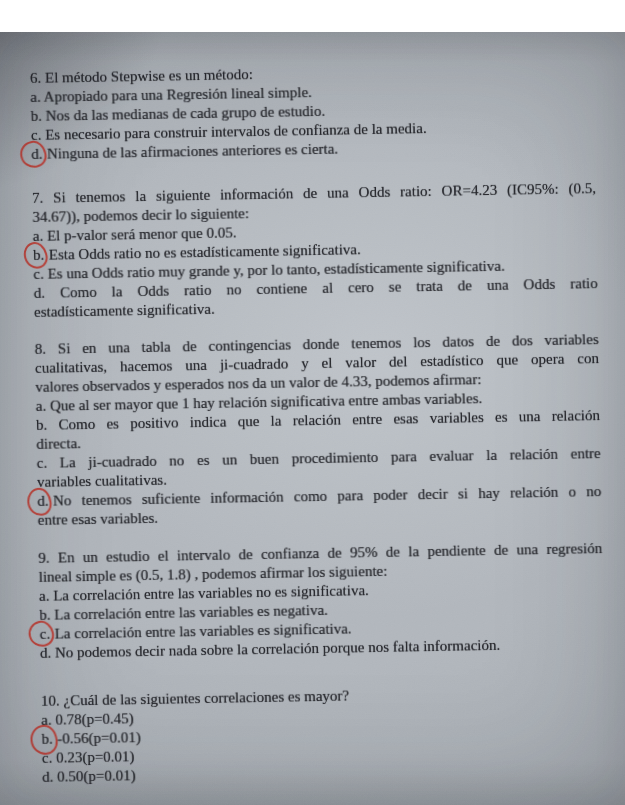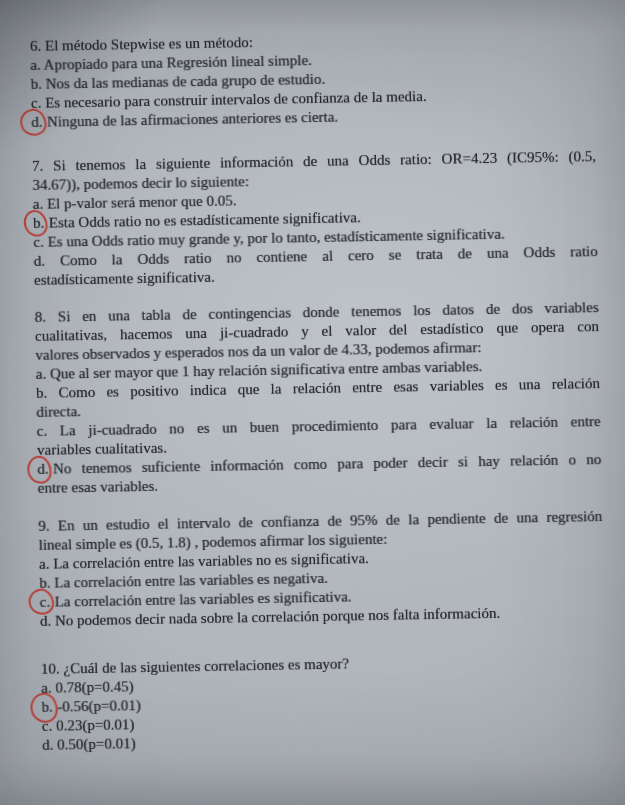--- a/index.html
+++ b/index.html
@@ -8,20 +8,21 @@
     font-family:"Liberation Serif","DejaVu Serif",serif;
   }
   .photo{
     position:absolute;inset:0;
     background:
       linear-gradient(0deg, rgba(58,66,68,0.12) 0%, rgba(0,0,0,0) 6%),
       linear-gradient(180deg, rgba(52,54,60,0.08) 0%, rgba(0,0,0,0) 4%),
       radial-gradient(circle 280px at -40px -50px, rgba(33,35,41,0.42), rgba(33,35,41,0) 75%),
       radial-gradient(ellipse 460px 360px at 60% 42%, rgba(203,208,213,0.50), rgba(203,208,213,0) 72%),
       radial-gradient(ellipse 900px 760px at 52% 48%, #b1b6bc 35%, #989da4 100%);
+    margin-top: 32px;
   }
   .vignette{
     position:absolute;inset:0;pointer-events:none;
     box-shadow: inset 0 0 130px rgba(28,30,36,0.22), inset 0 0 36px rgba(28,30,36,0.07);
   }
   .grain{position:absolute;inset:0;pointer-events:none;opacity:0.07;mix-blend-mode:overlay;}
   .page{
     position:absolute;left:36px;top:24px;width:564px;padding-top:8px;
     transform:rotate(-1deg);
     font-size:15px;line-height:19px;color:#26272c;

